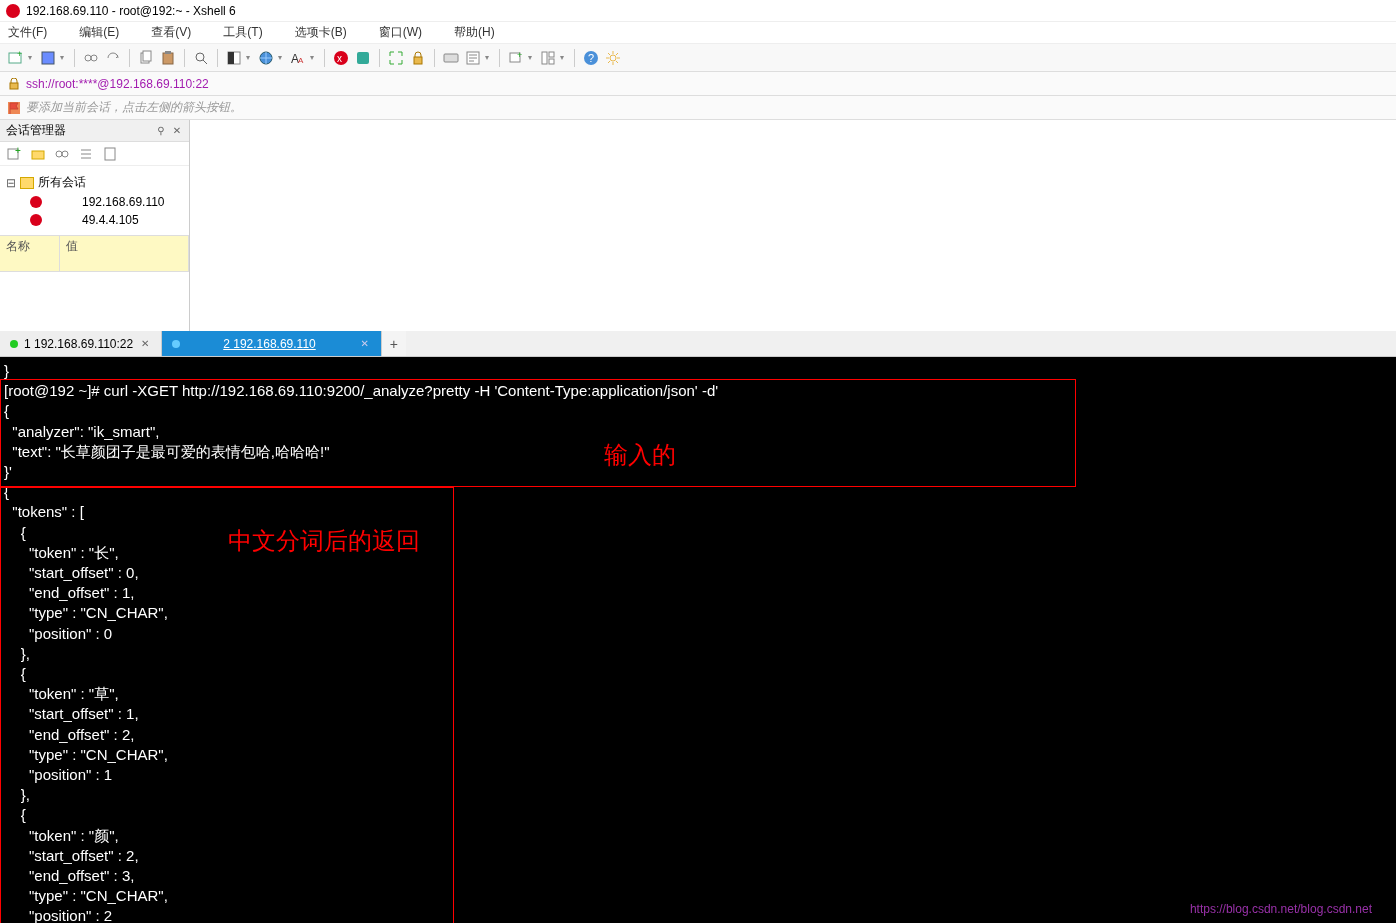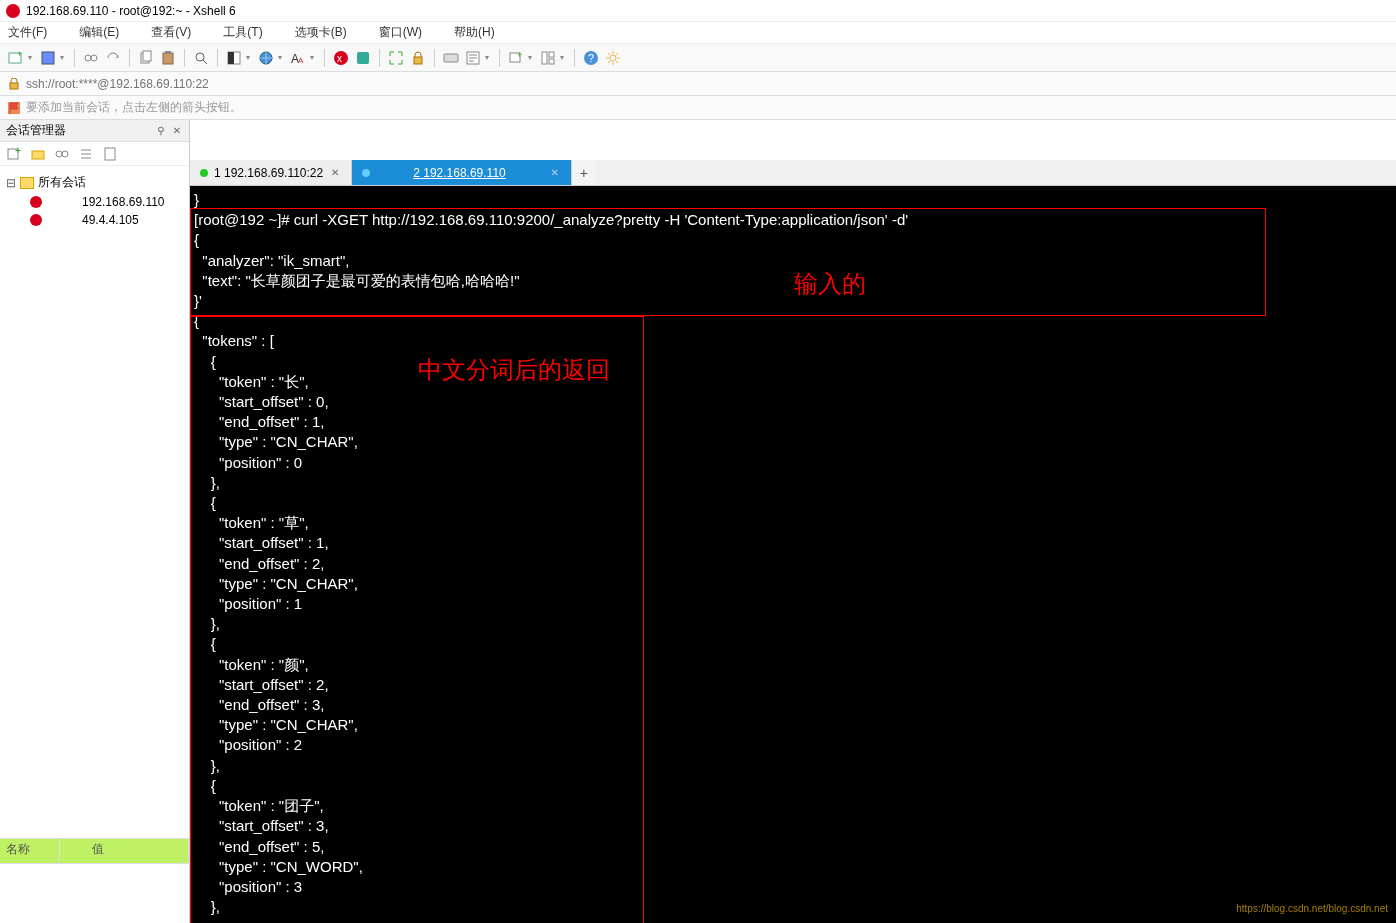--- a/index.html
+++ b/index.html
@@ -5,55 +5,55 @@
 * { margin: 0; padding: 0; box-sizing: border-box; font-family: "Microsoft YaHei", Arial, sans-serif; }
 body { background: #fff; font-size: 12px; width: 1396px; height: 923px; overflow: hidden; position: relative; }
 .title-bar { height: 22px; display: flex; align-items: center; padding: 0 6px; background: #fff; border-bottom: 1px solid #eee; }
 .title-bar .app-icon { width: 14px; height: 14px; background: #d9001b; border-radius: 50%; margin-right: 6px; display: inline-block; }
 .menu-bar { height: 22px; display: flex; align-items: center; padding: 0 8px; gap: 32px; background: #fff; border-bottom: 1px solid #eee; }
 .menu-bar span { cursor: default; color: #333; }
 .toolbar { height: 28px; display: flex; align-items: center; padding: 0 8px; gap: 6px; background: #f8f8f8; border-bottom: 1px solid #ddd; }
 .tb-btn { width: 16px; height: 16px; display: inline-block; position: relative; }
 .tb-sep { width: 1px; height: 18px; background: #ccc; margin: 0 2px; }
 .tb-dd { width: 8px; height: 16px; display: inline-flex; align-items: center; justify-content: center; color: #888; font-size: 8px; margin-left: -4px; }
-.address-bar { height: 24px; display: flex; align-items: center; padding: 0 8px; background: #fafafa; border-bottom: 1px solid #ddd; color: #737373; }
+.address-bar { height: 24px; display: flex; align-items: center; padding: 0 8px; background: #fafafa; border-bottom: 1px solid #ddd; color: #a21caf; }
 .lock-icon { width: 12px; height: 12px; margin-right: 6px; display: inline-block; }
-.tip-bar { height: 24px; display: flex; align-items: center; padding: 0 8px; background: #fafafa; border-bottom: 1px solid #ddd; color: #999; }
+.tip-bar { height: 24px; display: flex; align-items: center; padding: 0 8px; background: #fafafa; border-bottom: 1px solid #ddd; color: #999; font-style: italic; }
 .flag-icon { width: 12px; height: 12px; margin-right: 6px; display: inline-block; background: #e85; }
-.main-area { display: flex; height: calc(923px - 120px); }
+.main-area { display: flex; height: calc(923px - 120px); flex-direction: column; }
 .sidebar { width: 190px; border-right: 1px solid #ccc; background: #fff; display: flex; flex-direction: column; }
 .sb-header { height: 22px; display: flex; align-items: center; justify-content: space-between; padding: 0 6px; background: #f0f0f0; border-bottom: 1px solid #ddd; }
 .sb-hdr-btns { display: flex; gap: 4px; }
 .sb-pin, .sb-close { width: 12px; height: 12px; display: inline-block; color: #666; font-size: 10px; line-height: 12px; text-align: center; }
 .sb-toolbar { height: 24px; display: flex; align-items: center; padding: 0 6px; gap: 8px; border-bottom: 1px solid #eee; }
 .sb-tree { flex: 1; padding: 6px; overflow: auto; }
 .tree-item { display: flex; align-items: center; gap: 4px; padding: 2px 0; }
 .tree-item.child { padding-left: 24px; gap: 40px; }
 .tree-ex { width: 10px; text-align: center; color: #666; }
 .folder-icon { width: 14px; height: 12px; background: #ffd96b; border: 1px solid #d4a800; display: inline-block; }
 .sess-icon { width: 12px; height: 12px; background: #d9001b; border-radius: 50%; display: inline-block; }
-.sb-cols { height: 25px; display: flex; border-top: 1px solid #ddd; background: #bef264; gap: 26px; }
+.sb-cols { height: 36px; display: flex; border-top: 1px solid #ddd; background: #fef9c3; }
 .sb-col { padding: 2px 6px; border-right: 1px solid #ddd; color: #555; }
 .content { flex: 1; display: flex; flex-direction: column; background: #fff; }
-.tabs { height: 26px; display: flex; align-items: stretch; background: #f0f0f0; border-bottom: 1px solid #ccc; margin-top: 40px; }
+.tabs { height: 26px; display: flex; align-items: stretch; background: #f0f0f0; border-bottom: 1px solid #ccc; }
 .tab { display: flex; align-items: center; padding: 0 10px; gap: 6px; border-right: 1px solid #ccc; background: #eee; font-size: 12px; }
 .tab.active { background: #1b8cd6; color: #fff; gap: 43px; }
 .tab .dot { width: 8px; height: 8px; border-radius: 50%; display: inline-block; }
 .tab .dot.green { background: #2c2; }
 .tab .dot.blue { background: #6cf; }
 .tab-close { width: 12px; height: 12px; font-size: 10px; text-align: center; line-height: 12px; color: #666; }
 .tab.active .tab-close { color: #cce; }
 .tab-add { width: 24px; display: flex; align-items: center; justify-content: center; background: #f4f4f4; color: #555; font-size: 14px; }
 .terminal { flex: 1; background: #000; position: relative; overflow: hidden; font-family: "Consolas","Courier New",monospace; font-size: 15px; line-height: 20.2px; }
 .term-pre { position: absolute; left: 4px; top: 4px; color: #fff; white-space: pre; }
 .red-box1 { position: absolute; left: 0px; top: 22px; width: 1076px; height: 108px; border: 1px solid #f00; }
 .red-box2 { position: absolute; left: 0px; top: 130px; width: 454px; height: 616px; border: 1px solid #f00; }
 .ann1 { position: absolute; left: 604px; top: 88px; color: #f00; font-size: 24px; font-family: "Microsoft YaHei"; }
 .ann2 { position: absolute; left: 228px; top: 174px; color: #f00; font-size: 24px; font-family: "Microsoft YaHei"; }
-.watermark { position: absolute; right: 8px; bottom: 4px; color: #eab308; font-size: 10px; font-family: Arial; opacity: 0.7; }
+.watermark { position: absolute; right: 24px; bottom: 4px; color: #d946ef; font-size: 12px; font-family: Arial; opacity: 0.7; }
 svg { display: block; }
 </style>
 </head>
 <body>
 
 <div class="title-bar">
   <span class="app-icon"></span>
   <span>192.168.69.110 - root@192:~ - Xshell 6</span>
 </div>
 

